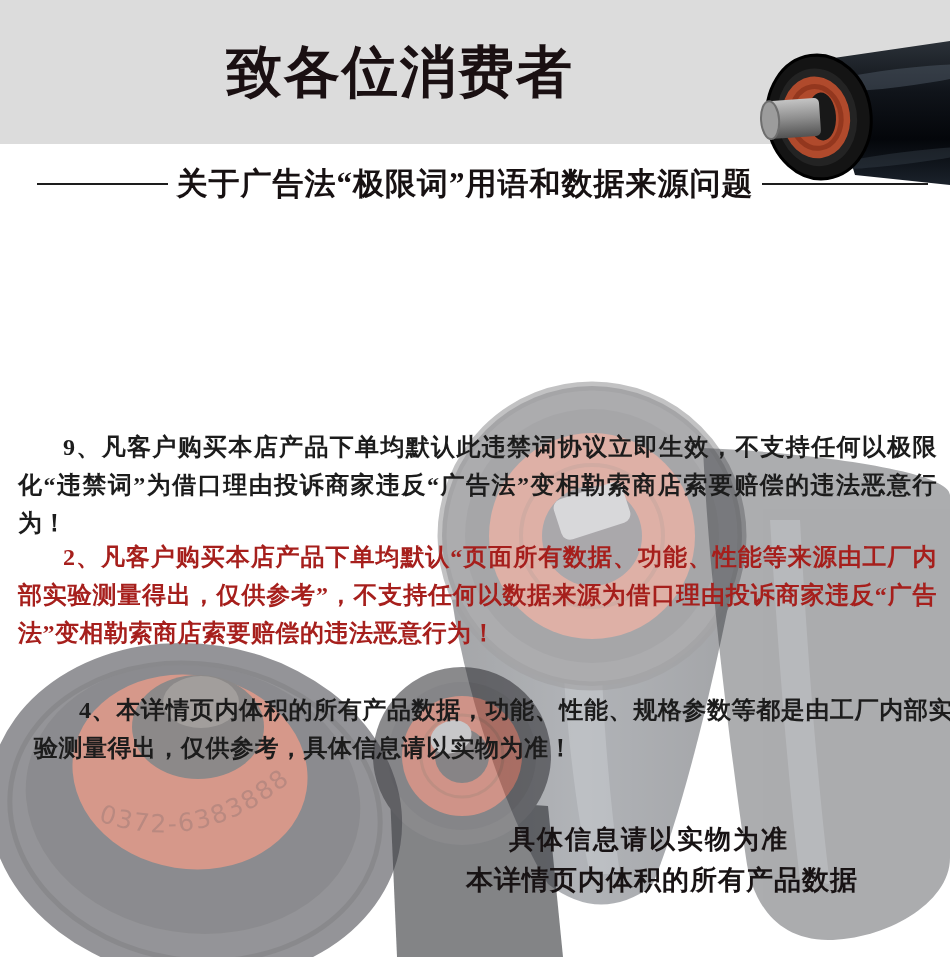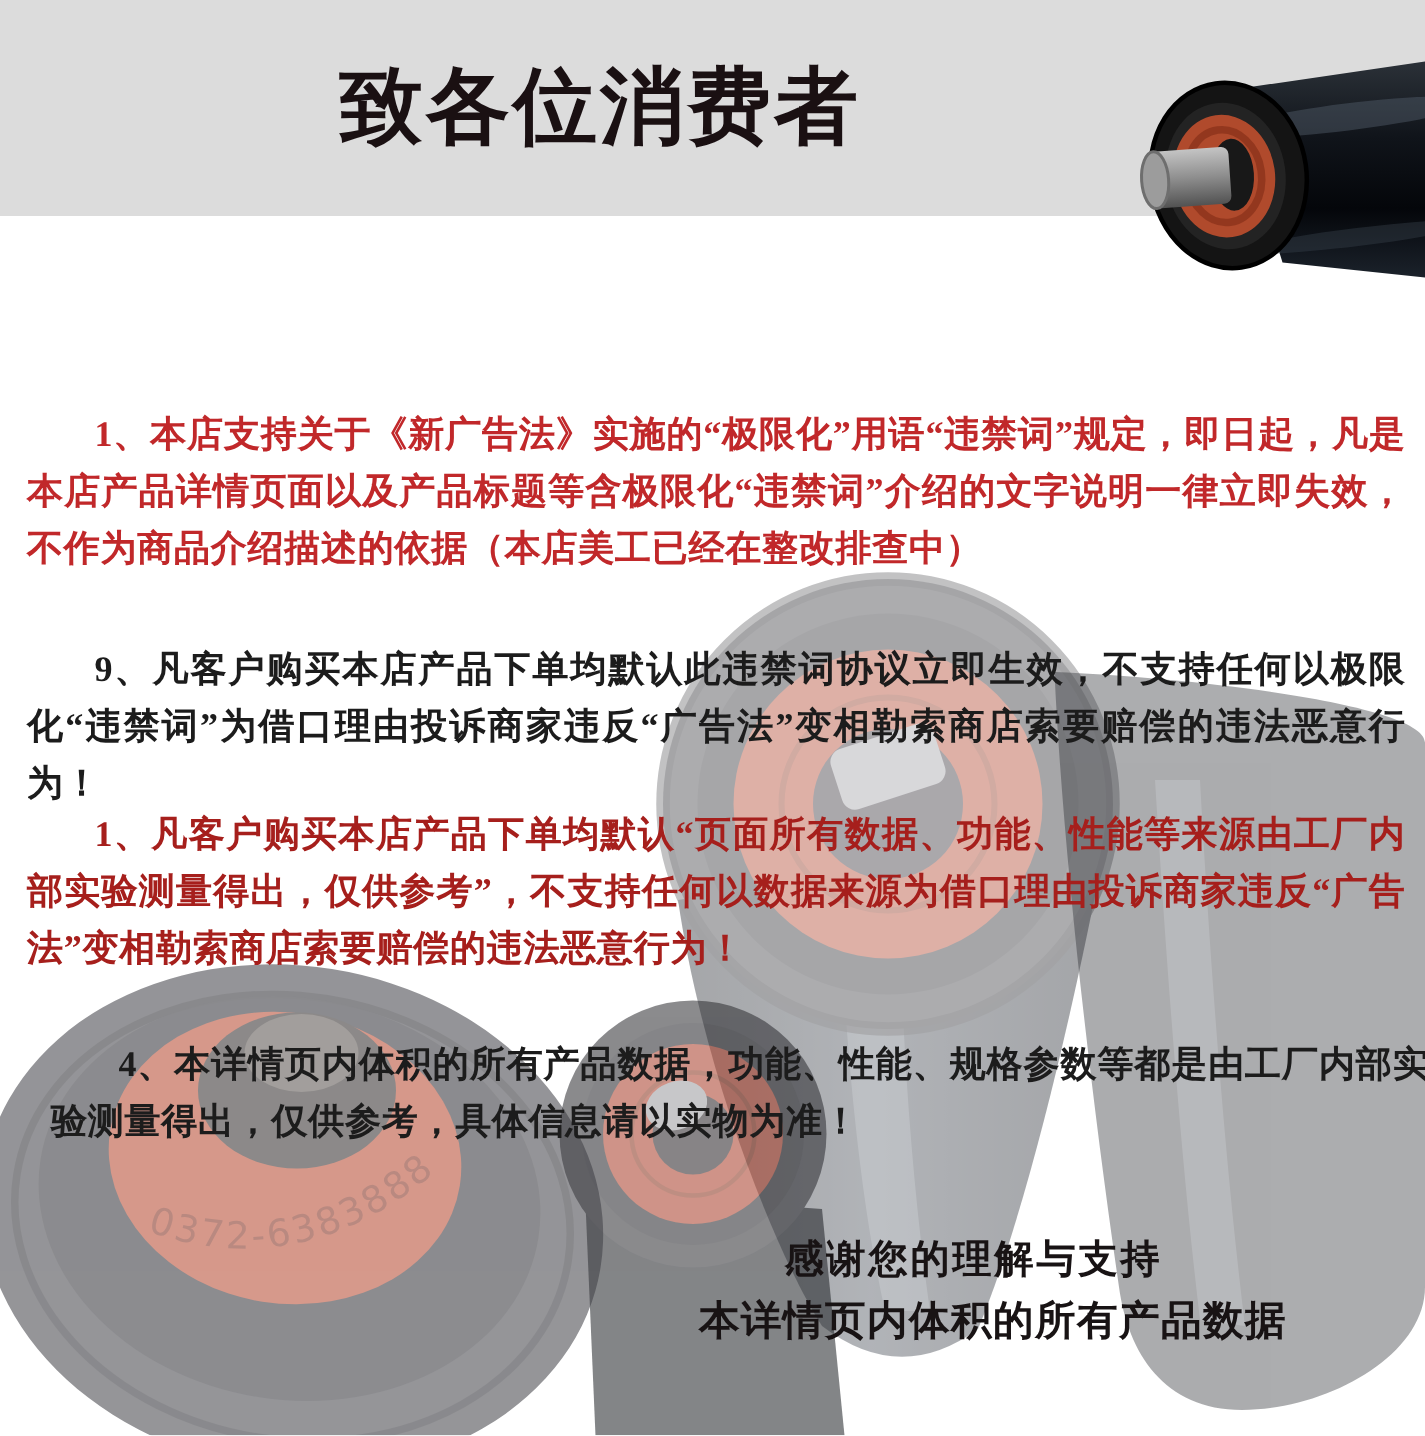--- a/index.html
+++ b/index.html
@@ -139,22 +139,26 @@
       <g transform="rotate(-4 800 118)">
         <ellipse cx="822" cy="118" rx="14" ry="24" fill="#181818"></ellipse>
         <rect x="768" y="99" width="52" height="38" rx="5" fill="url(#gShaft)"></rect>
         <ellipse cx="770" cy="118" rx="9" ry="19" fill="#9c9c9c" stroke="#6e6e6e" stroke-width="2"></ellipse>
       </g>
     </g>
   </svg>
 
   <h1 class="txt title">致各位消费者</h1>
 
+  <div class="txt subtitle-row">
+    <span class="rule rule-left"></span>
+    <h2 class="subtitle-text">关于广告法“极限词”用语和数据来源问题</h2>
+    <span class="rule rule-right"></span>
+  </div>
 
-  <p class="txt para p1" style="color: rgb(193, 40, 42);">1、本店支持关于《新广告法》实施的“极限化”用语“违禁词”规定，即日起，凡是本店产品详情页面以及产品标题等含极限化“违禁词”介绍的文字说明一律立即失效，不作为商品介绍描述的依据（本店美工已经在整改排查中）</p>
   <p class="txt para p2" style="color: rgb(28, 28, 28);">9、凡客户购买本店产品下单均默认此违禁词协议立即生效，不支持任何以极限化“违禁词”为借口理由投诉商家违反“广告法”变相勒索商店索要赔偿的违法恶意行为！</p>
-  <p class="txt para p3" style="color: rgb(166, 31, 28);">1、凡客户购买本店产品下单均默认“页面所有数据、功能、性能等来源由工厂内部实验测量得出，仅供参考”，不支持任何以数据来源为借口理由投诉商家违反“广告法”变相勒索商店索要赔偿的违法恶意行为！</p>
+  <p class="txt para p3" style="color: rgb(166, 31, 28);">2、凡客户购买本店产品下单均默认“页面所有数据、功能、性能等来源由工厂内部实验测量得出，仅供参考”，不支持任何以数据来源为借口理由投诉商家违反“广告法”变相勒索商店索要赔偿的违法恶意行为！</p>
   <p class="txt para p4" style="color: rgb(28, 28, 28);">4、本详情页内体积的所有产品数据，功能、性能、规格参数等都是由工厂内部实验测量得出，仅供参考，具体信息请以实物为准！</p>
 
-  <p class="txt thanks-line thanks-1">感谢您的理解与支持</p>
+  <p class="txt thanks-line thanks-1">具体信息请以实物为准</p>
   <p class="txt thanks-line thanks-2">本详情页内体积的所有产品数据</p>
 
 </div>
 
 </body></html>

